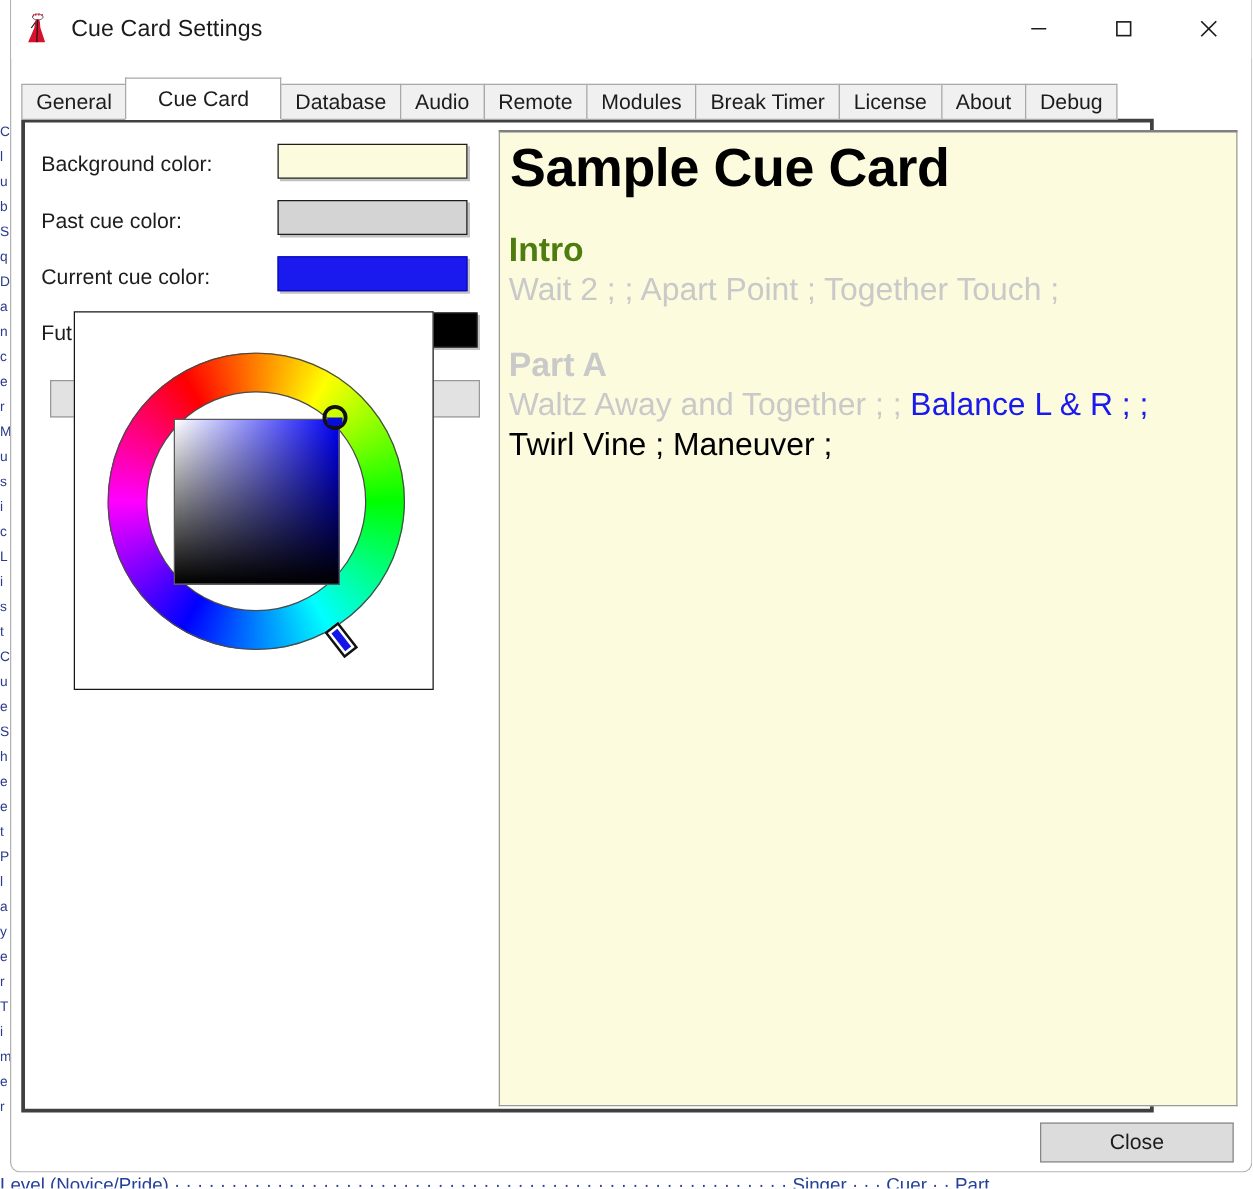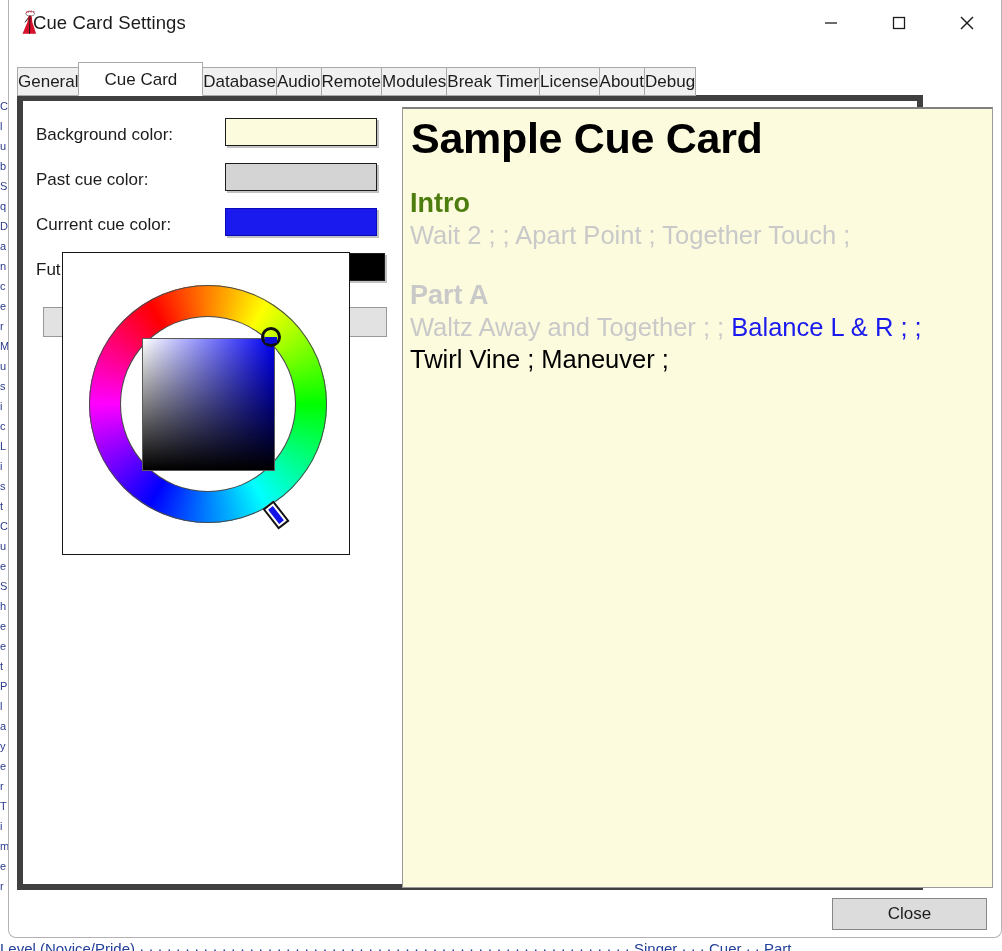--- a/index.html
+++ b/index.html
@@ -70,21 +70,21 @@
   }
   .title-icon {
     position: absolute;
     left: 8px;
     top: 9px;
     width: 28px;
     height: 28px;
   }
   .title-text {
     position: absolute;
-    left: 24px;
+    left: 48px;
     top: 12px;
     font-size: 18.5px;
     color: #1b1b1b;
     letter-spacing: 0.1px;
   }
   .winbtns {
     position: absolute;
     right: 0; top: 0;
     display: flex;
     height: 45px;
@@ -103,21 +103,21 @@
     position: absolute;
     left: 8px;
     top: 63px;
     height: 33px;
     display: flex;
     align-items: flex-end;
     z-index: 5;
   }
   .tab {
     height: 29px;
-    padding: 0 0;
+    padding: 0 11px;
     box-sizing: border-box;
     display: flex;
     align-items: center;
     justify-content: center;
     font-size: 17px;
     color: #1c1c1c;
     background: #f0f0f0;
     border: 1px solid #a9a9a9;
     margin-right: -1px;
     cursor: default;
@@ -134,21 +134,21 @@
   }
 
   
   .tabpage {
     position: absolute;
     left: 8px;
     top: 95px;
     width: 906px;
     height: 795px;
     background: #ffffff;
-    border: 6px solid #404040;
+    border: 3px solid #404040;
     box-sizing: border-box;
   }
 
   
   .row-label {
     position: absolute;
     font-size: 17px;
     color: #1c1c1c;
     white-space: nowrap;
   }

